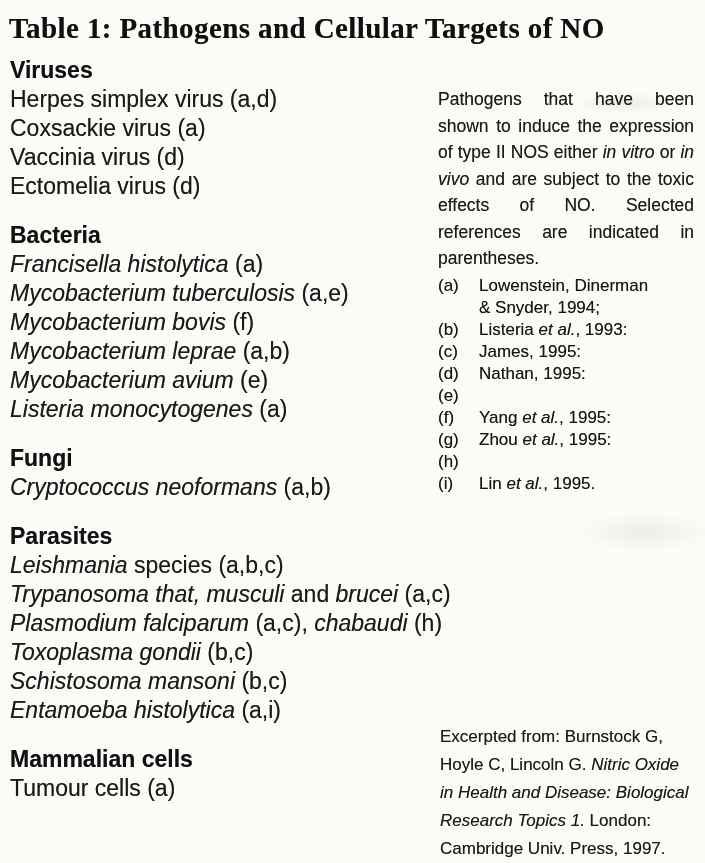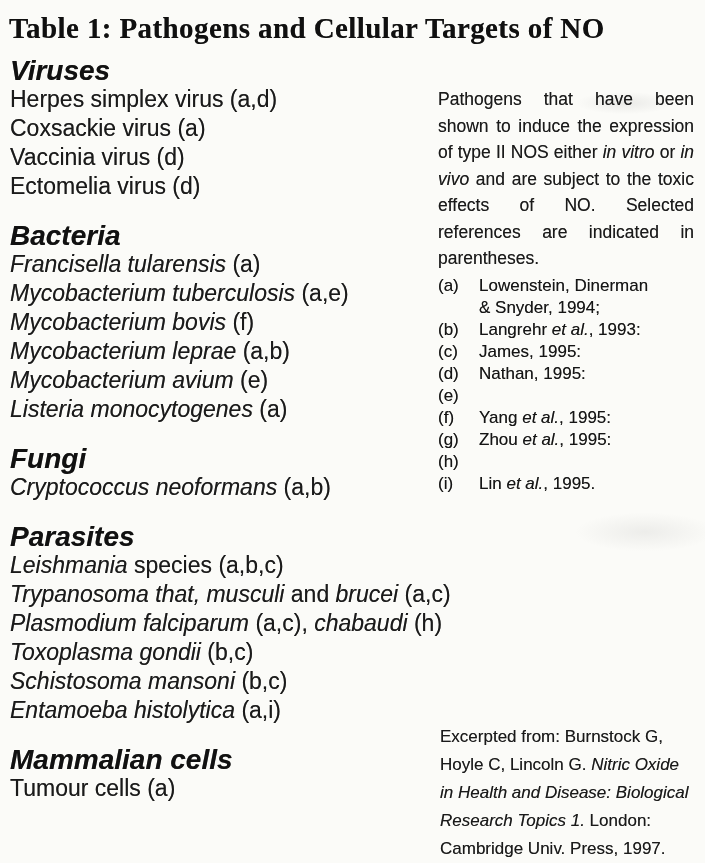--- a/index.html
+++ b/index.html
@@ -27,25 +27,24 @@
     letter-spacing: 0.4px;
     white-space: nowrap;
     color: #101010;
   }
   .left-col {
     position: absolute; left: 10px; top: 56px; width: 424px;
     overflow: visible;
   }
   .sec-heading {
     font-weight: bold;
-    font-size: 28px;
+    font-size: 23px;
     line-height: 29px;
     margin-top: 20px;
     color: #111;
-    font-style: italic;
   }
   .sec-heading:first-child { margin-top: 0; }
   .item {
     font-size: 23px;
     line-height: 29px;
     white-space: nowrap;
     color: #1a1a1a;
   }
   .right-col {
     position: absolute; left: 438px; top: 86px; width: 256px;
@@ -78,21 +77,21 @@
 <div class="page">
   <div class="title">Table 1: Pathogens and Cellular Targets of NO</div>
 
   <div class="left-col">
       <div class="sec-heading">Viruses</div>
       <div class="item"><span>Herpes simplex virus (a,d)</span></div>
       <div class="item"><span>Coxsackie virus (a)</span></div>
       <div class="item"><span>Vaccinia virus (d)</span></div>
       <div class="item"><span>Ectomelia virus (d)</span></div>
       <div class="sec-heading">Bacteria</div>
-      <div class="item"><i>Francisella tularensis</i><span> (a)</span></div>
+      <div class="item"><i>Francisella histolytica</i><span> (a)</span></div>
       <div class="item"><i>Mycobacterium tuberculosis</i><span> (a,e)</span></div>
       <div class="item"><i>Mycobacterium bovis</i><span> (f)</span></div>
       <div class="item"><i>Mycobacterium leprae</i><span> (a,b)</span></div>
       <div class="item"><i>Mycobacterium avium</i><span> (e)</span></div>
       <div class="item"><i>Listeria monocytogenes</i><span> (a)</span></div>
       <div class="sec-heading">Fungi</div>
       <div class="item"><i>Cryptococcus neoformans</i><span> (a,b)</span></div>
       <div class="sec-heading">Parasites</div>
       <div class="item"><i>Leishmania</i><span> species (a,b,c)</span></div>
       <div class="item"><i>Trypanosoma that, musculi</i><span> and </span><i>brucei</i><span> (a,c)</span></div>
@@ -106,21 +105,21 @@
 
   <div class="right-col">
     <div class="caption"><span>Pathogens that have been shown to induce the expression of type II NOS either </span><i>in vitro</i><span> or </span><i>in vivo</i><span> and are subject to the toxic effects of NO. Selected references are indicated in parentheses.</span></div>
     <div class="refs">
         <div class="ref-row">
           <div class="ref-label">(a)</div>
           <div class="ref-text"><span>Lowenstein, Dinerman</span><br><span>&amp; Snyder, 1994;</span></div>
         </div>
         <div class="ref-row">
           <div class="ref-label">(b)</div>
-          <div class="ref-text"><span>Langrehr </span><i>et al.</i><span>, 1993:</span></div>
+          <div class="ref-text"><span>Listeria </span><i>et al.</i><span>, 1993:</span></div>
         </div>
         <div class="ref-row">
           <div class="ref-label">(c)</div>
           <div class="ref-text"><span>James, 1995:</span></div>
         </div>
         <div class="ref-row">
           <div class="ref-label">(d)</div>
           <div class="ref-text"><span>Nathan, 1995:</span></div>
         </div>
         <div class="ref-row">

